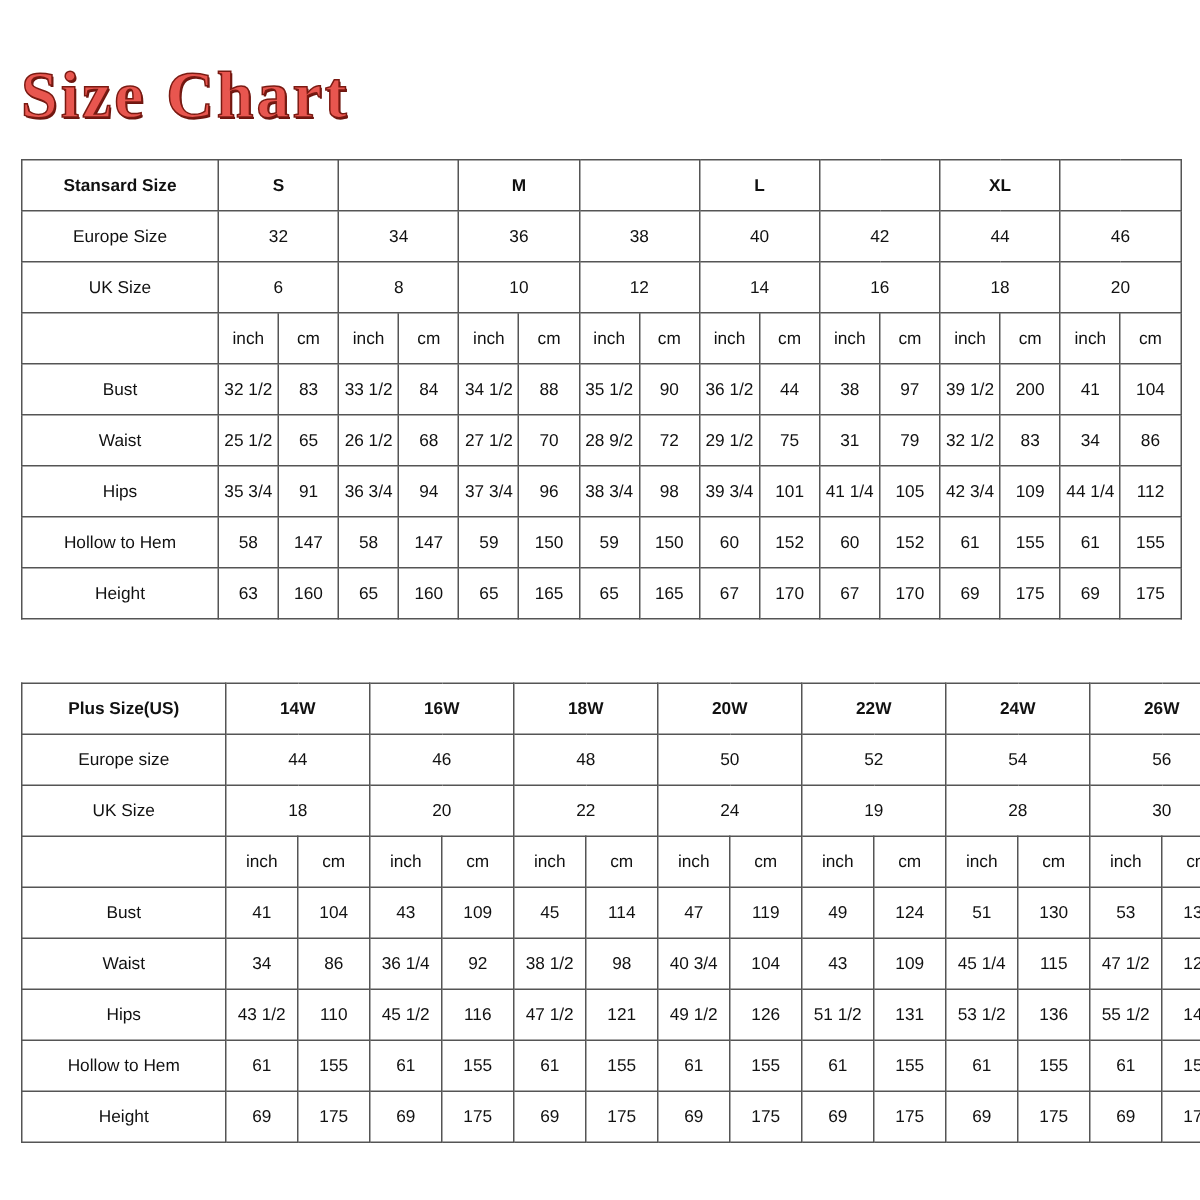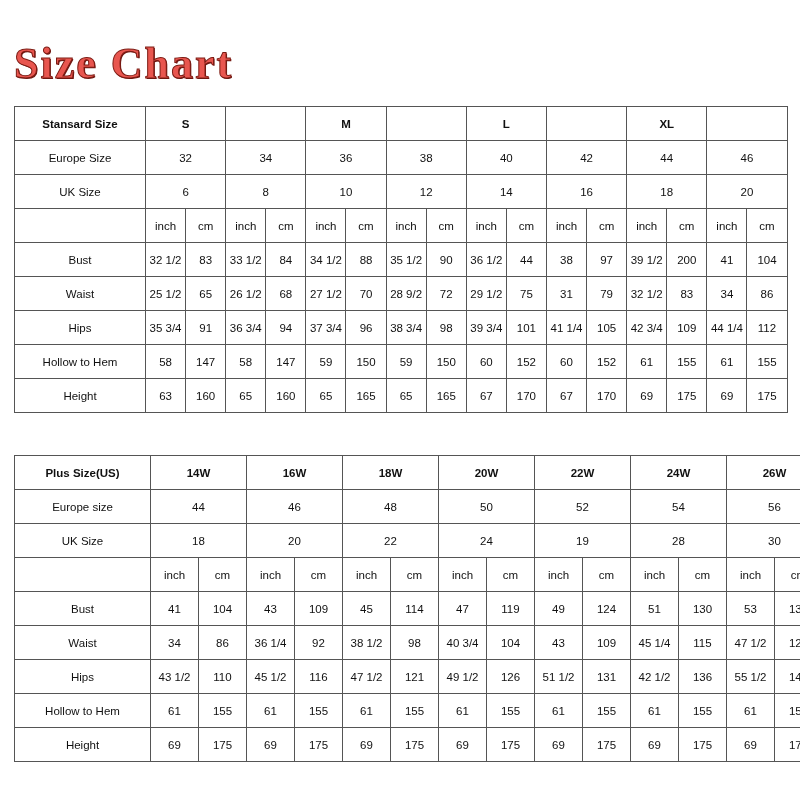--- a/index.html
+++ b/index.html
@@ -363,21 +363,21 @@
           <td>43 1/2</td>
           <td>110</td>
           <td>45 1/2</td>
           <td>116</td>
           <td>47 1/2</td>
           <td>121</td>
           <td>49 1/2</td>
           <td>126</td>
           <td>51 1/2</td>
           <td>131</td>
-          <td>42 1/2</td>
+          <td>53 1/2</td>
           <td>136</td>
           <td>55 1/2</td>
           <td>141</td>
         </tr>
         <tr>
           <td class="rowlabel">Hollow to Hem</td>
           <td>61</td>
           <td>155</td>
           <td>61</td>
           <td>155</td>

